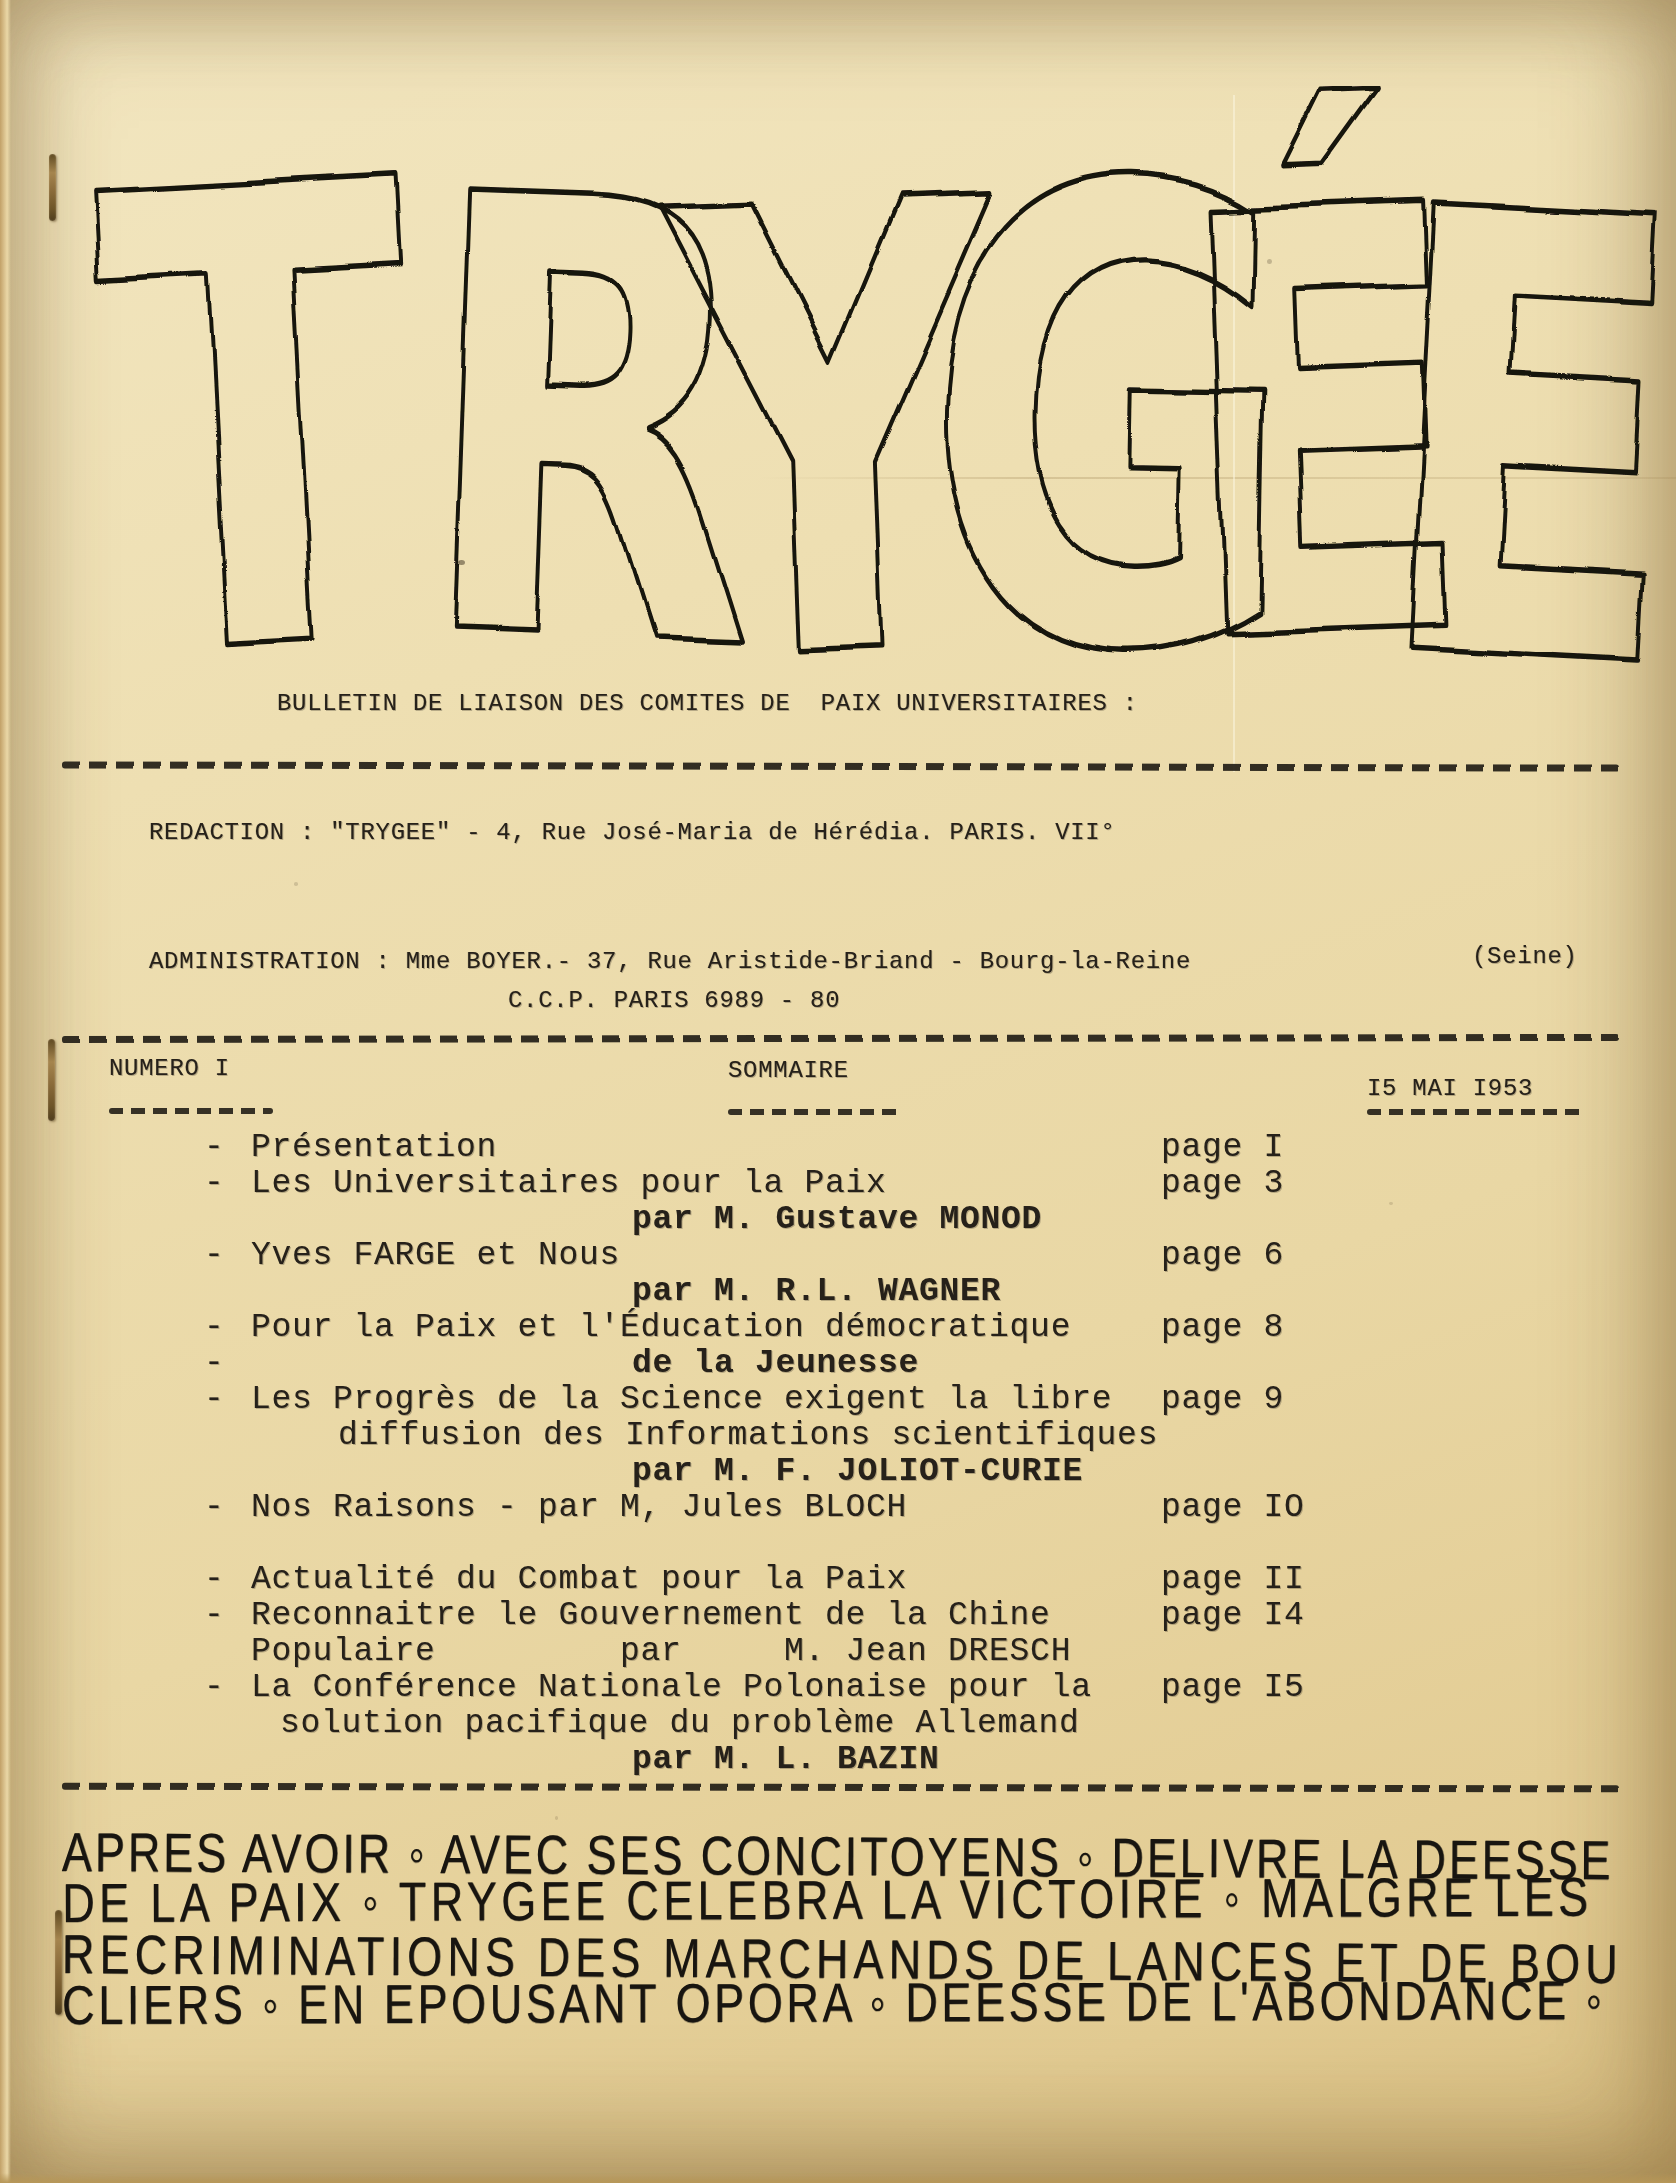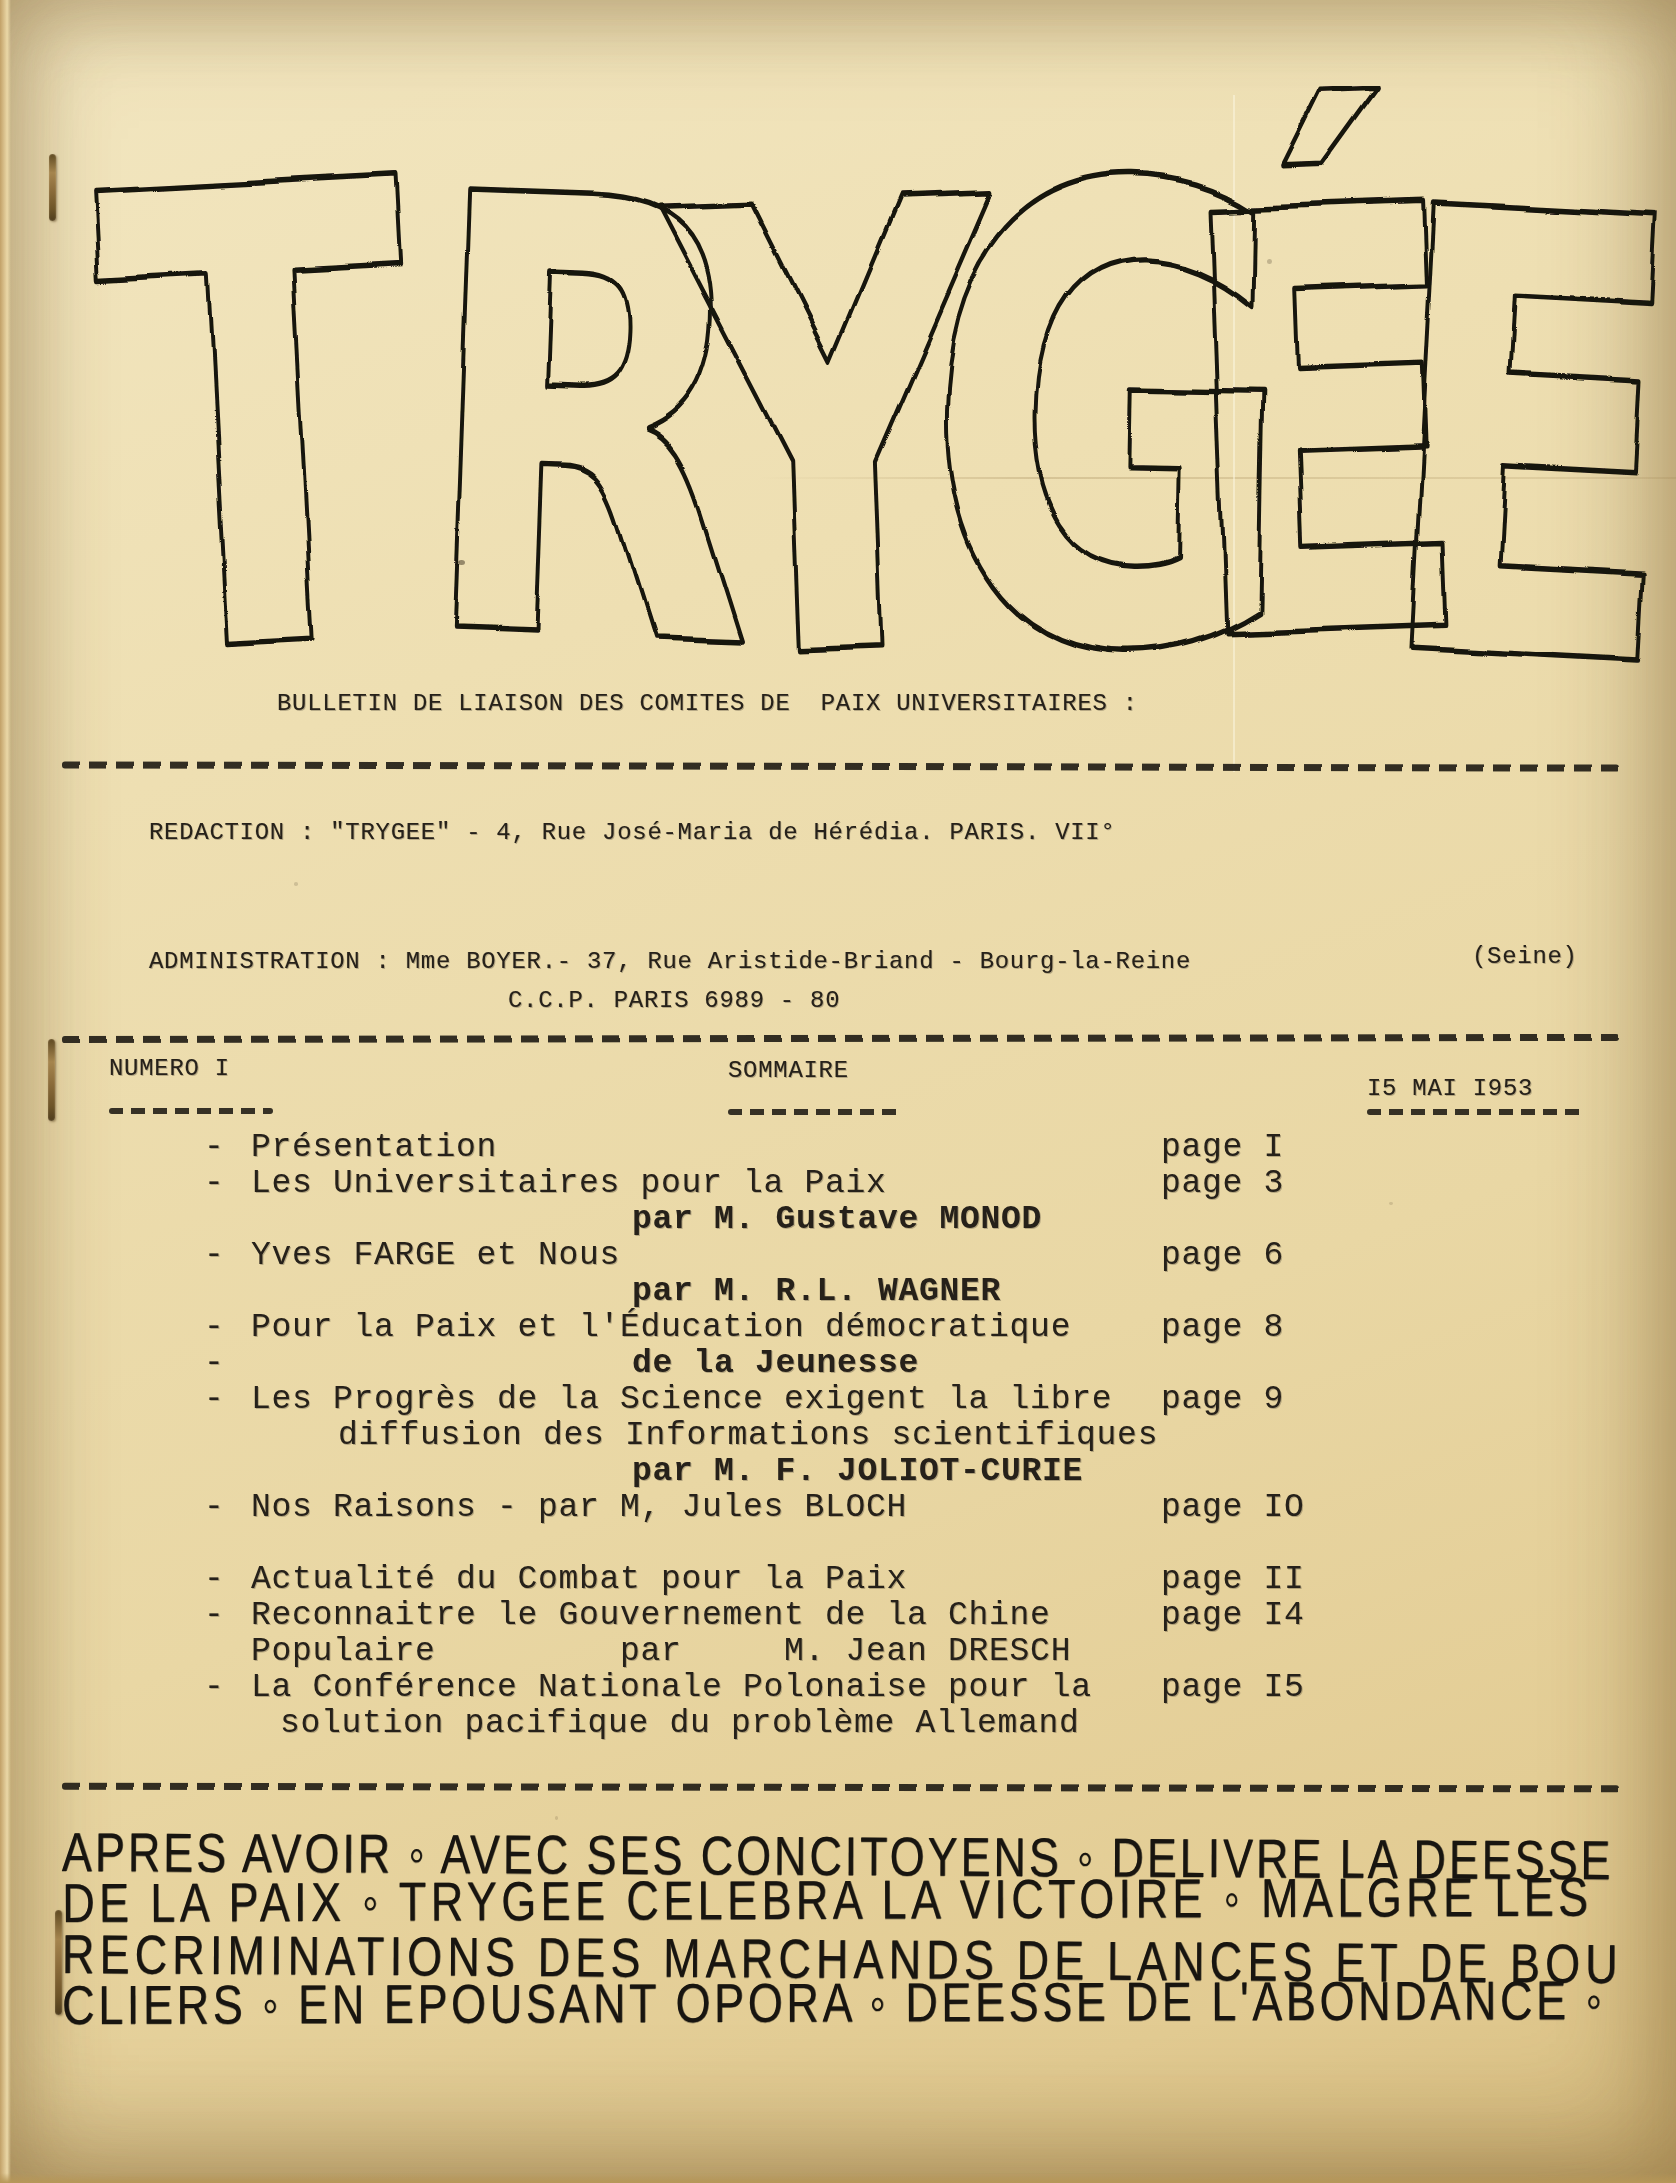--- a/index.html
+++ b/index.html
@@ -193,20 +193,23 @@
       <span class="toc-text">Populaire         par     M. Jean DRESCH</span>
     </div>
     <div class="toc-row ind-title">
       <span class="toc-bullet">-</span>
       <span class="toc-text">La Conférence Nationale Polonaise pour la</span>
       <span class="toc-page">page I5</span>
     </div>
     <div class="toc-row ind-sol">
       <span class="toc-text">solution pacifique du problème Allemand</span>
     </div>
+    <div class="toc-row ind-par">
+      <span class="toc-text">par M. L. BAZIN</span>
+    </div>
   </div>
 
   <div class="dash-line hr3"></div>
 
   <div class="caption">
     <div class="cap-line cap-1"><span>APRES AVOIR ◦ AVEC SES CONCITOYENS ◦ DELIVRE LA DEESSE</span></div>
     <div class="cap-line cap-2"><span>DE LA PAIX ◦ TRYGEE CELEBRA LA VICTOIRE ◦ MALGRE LES</span></div>
     <div class="cap-line cap-3"><span>RECRIMINATIONS DES MARCHANDS DE LANCES ET DE BOU</span></div>
     <div class="cap-line cap-4"><span>CLIERS ◦ EN EPOUSANT OPORA ◦ DEESSE DE L'ABONDANCE ◦</span></div>
   </div>

